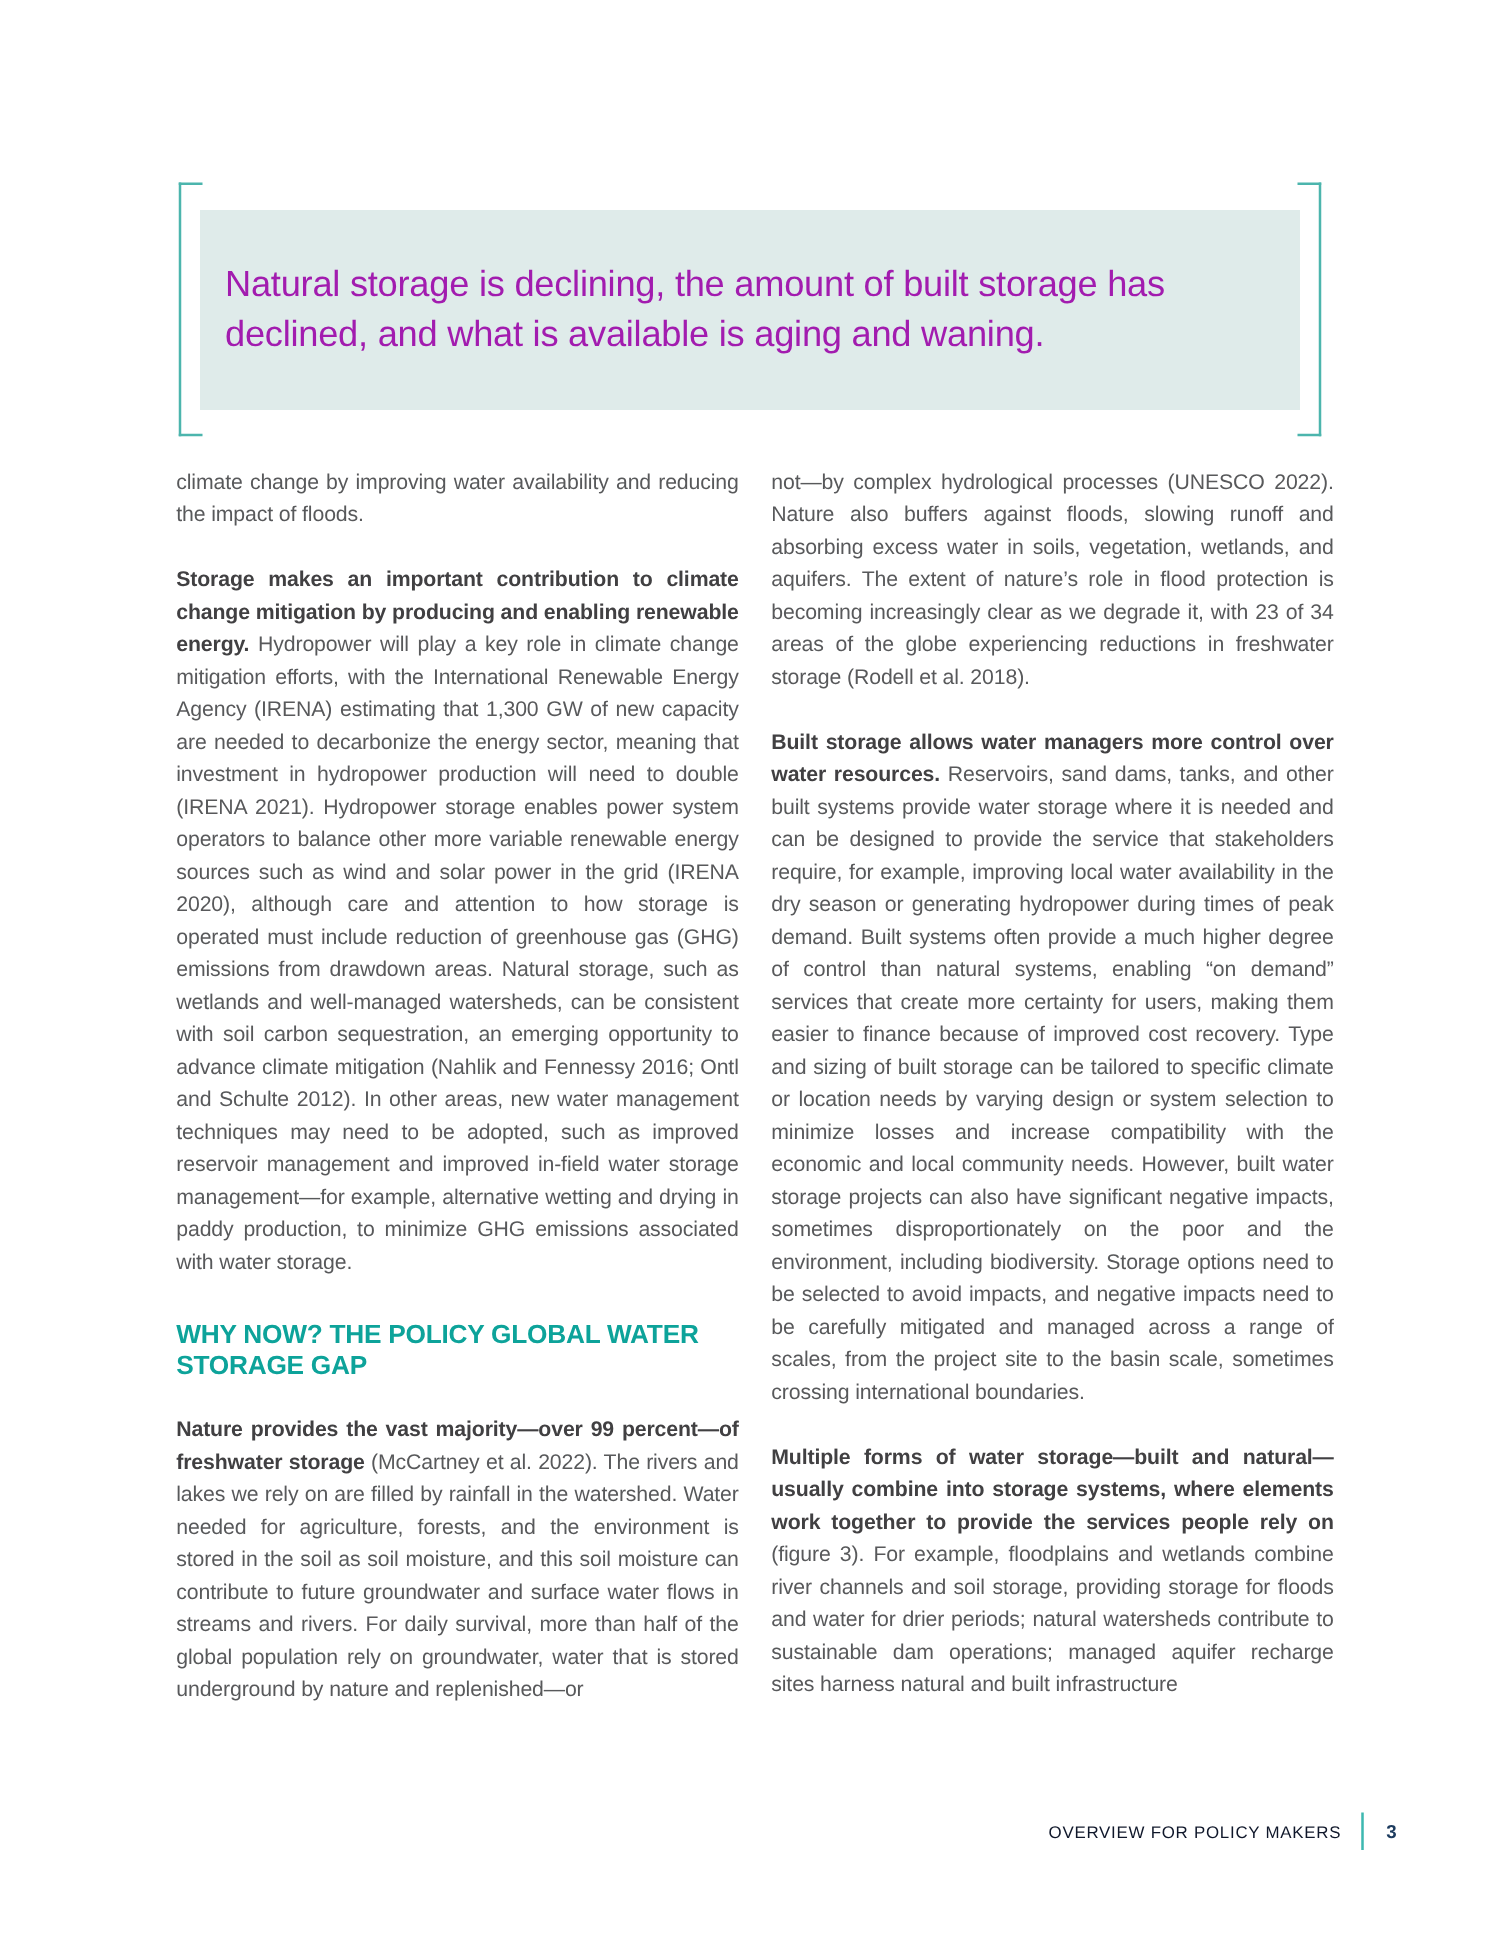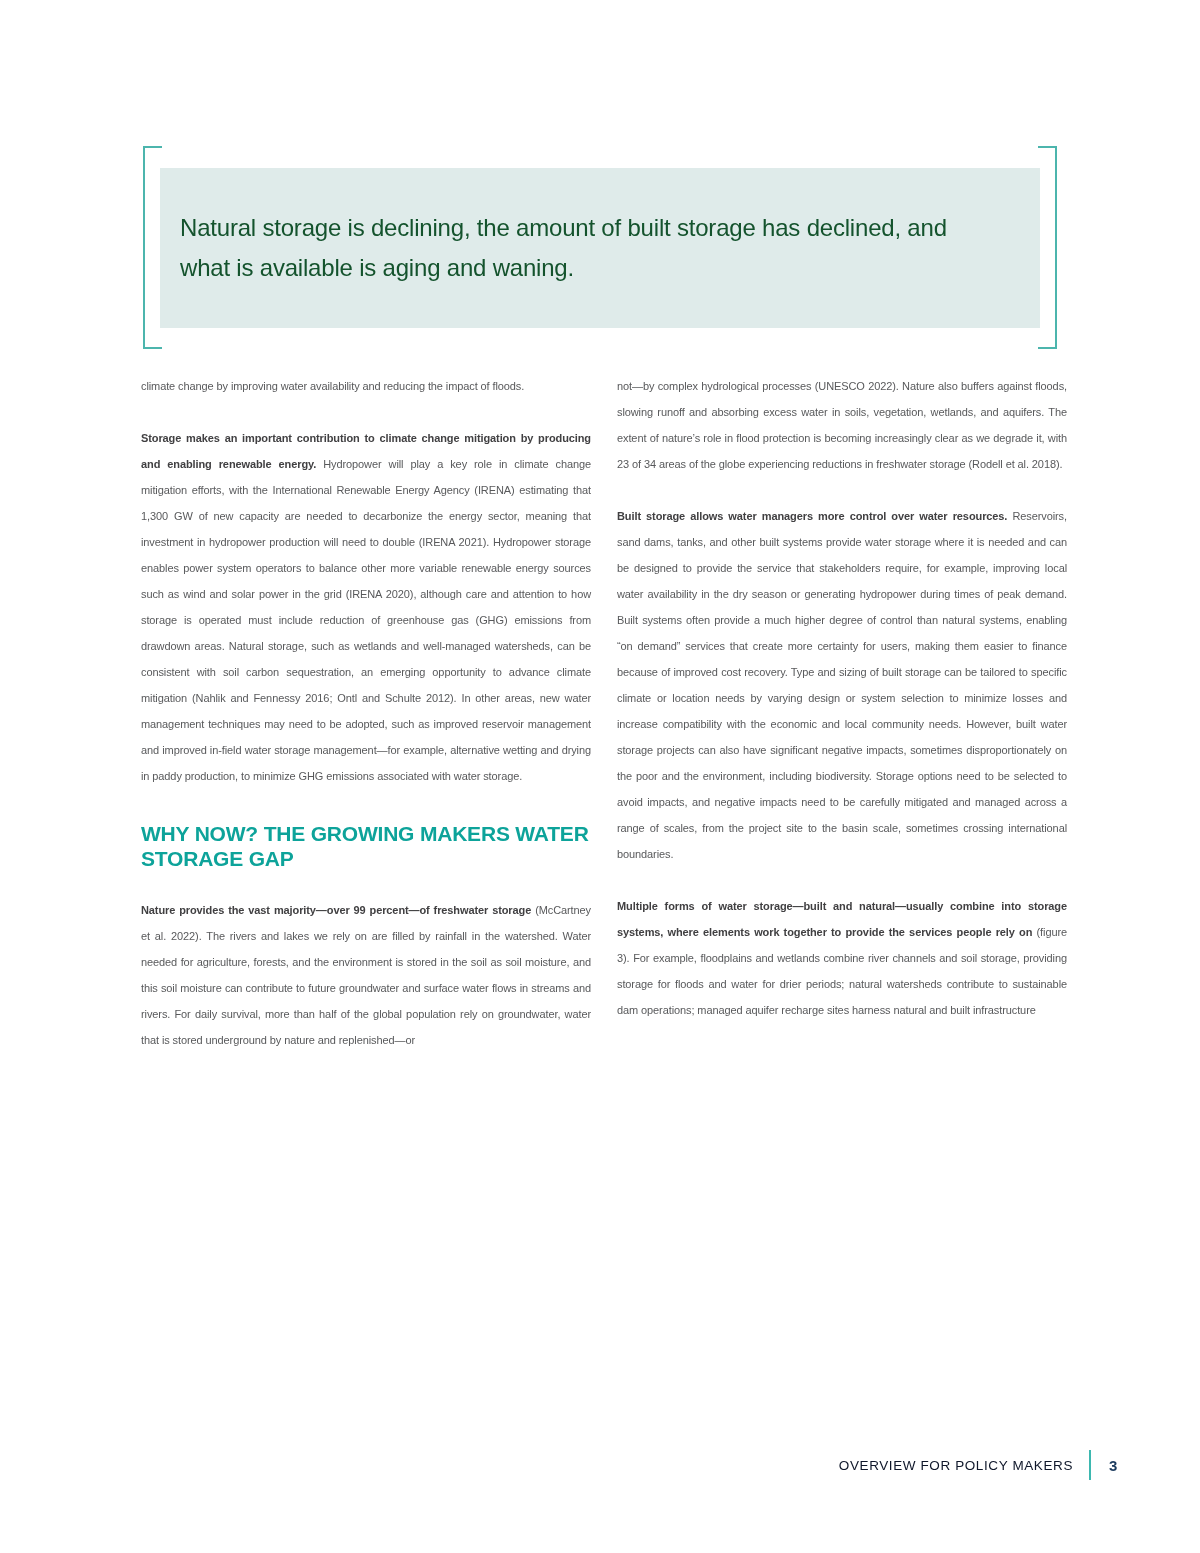--- a/index.html
+++ b/index.html
@@ -36,39 +36,39 @@
   .quote-box {
     position: absolute;
     left: 160px; top: 168px;
     width: 880px; height: 160px;
     background: #dfebea;
     display: flex;
     align-items: center;
     padding: 0 48px 0 20px;
   }
   .quote-text {
-    font-size: 24px;
+    font-size: 29px;
     line-height: 40px;
-    color: #14532d;
+    color: #a21caf;
     letter-spacing: -0.2px;
     font-weight: 400;
   }
 
   
   .columns {
     position: absolute;
     left: 141px; top: 373px;
     width: 926px;
     display: flex;
     gap: 26px;
   }
   .column { width: 450px; }
 
   .column p {
-    font-size: 11px;
+    font-size: 17px;
     line-height: 26px;
     color: #58595b;
     text-align: justify;
     margin-bottom: 26px;
     letter-spacing: -0.1px;
   }
   .column p .lead {
     font-weight: 700;
     color: #414042;
   }
@@ -121,21 +121,21 @@
 
   <div class="quote-box">
     <div class="quote-text">Natural storage is declining, the amount of built storage has declined, and what is available is aging and waning.</div>
   </div>
 
   <div class="columns">
 
     <div class="column">
       <p><span class="lead"></span> <span>climate change by improving water availability and reducing the impact of floods.</span></p>
       <p><span class="lead">Storage makes an important contribution to climate change mitigation by producing and enabling renewable energy.</span> <span>Hydropower will play a key role in climate change mitigation efforts, with the International Renewable Energy Agency (IRENA) estimating that 1,300 GW of new capacity are needed to decarbonize the energy sector, meaning that investment in hydropower production will need to double (IRENA 2021). Hydropower storage enables power system operators to balance other more variable renewable energy sources such as wind and solar power in the grid (IRENA 2020), although care and attention to how storage is operated must include reduction of greenhouse gas (GHG) emissions from drawdown areas. Natural storage, such as wetlands and well-managed watersheds, can be consistent with soil carbon sequestration, an emerging opportunity to advance climate mitigation (Nahlik and Fennessy 2016; Ontl and Schulte 2012). In other areas, new water management techniques may need to be adopted, such as improved reservoir management and improved in-field water storage management—for example, alternative wetting and drying in paddy production, to minimize GHG emissions associated with water storage.</span></p>
-      <h2 class="section-heading">WHY NOW? THE GROWING MAKERS WATER STORAGE GAP</h2>
+      <h2 class="section-heading">WHY NOW? THE POLICY GLOBAL WATER STORAGE GAP</h2>
       <p><span class="lead">Nature provides the vast majority—over 99 percent—of freshwater storage</span> <span>(McCartney et al. 2022). The rivers and lakes we rely on are filled by rainfall in the watershed. Water needed for agriculture, forests, and the environment is stored in the soil as soil moisture, and this soil moisture can contribute to future groundwater and surface water flows in streams and rivers. For daily survival, more than half of the global population rely on groundwater, water that is stored underground by nature and replenished—or</span></p>
     </div>
 
     <div class="column">
       <p><span class="lead"></span> <span>not—by complex hydrological processes (UNESCO 2022). Nature also buffers against floods, slowing runoff and absorbing excess water in soils, vegetation, wetlands, and aquifers. The extent of nature’s role in flood protection is becoming increasingly clear as we degrade it, with 23 of 34 areas of the globe experiencing reductions in freshwater storage (Rodell et al. 2018).</span></p>
       <p><span class="lead">Built storage allows water managers more control over water resources.</span> <span>Reservoirs, sand dams, tanks, and other built systems provide water storage where it is needed and can be designed to provide the service that stakeholders require, for example, improving local water availability in the dry season or generating hydropower during times of peak demand. Built systems often provide a much higher degree of control than natural systems, enabling “on demand” services that create more certainty for users, making them easier to finance because of improved cost recovery. Type and sizing of built storage can be tailored to specific climate or location needs by varying design or system selection to minimize losses and increase compatibility with the economic and local community needs. However, built water storage projects can also have significant negative impacts, sometimes disproportionately on the poor and the environment, including biodiversity. Storage options need to be selected to avoid impacts, and negative impacts need to be carefully mitigated and managed across a range of scales, from the project site to the basin scale, sometimes crossing international boundaries.</span></p>
       <p><span class="lead">Multiple forms of water storage—built and natural—usually combine into storage systems, where elements work together to provide the services people rely on</span> <span>(figure 3). For example, floodplains and wetlands combine river channels and soil storage, providing storage for floods and water for drier periods; natural watersheds contribute to sustainable dam operations; managed aquifer recharge sites harness natural and built infrastructure</span></p>
     </div>
 
   </div>

